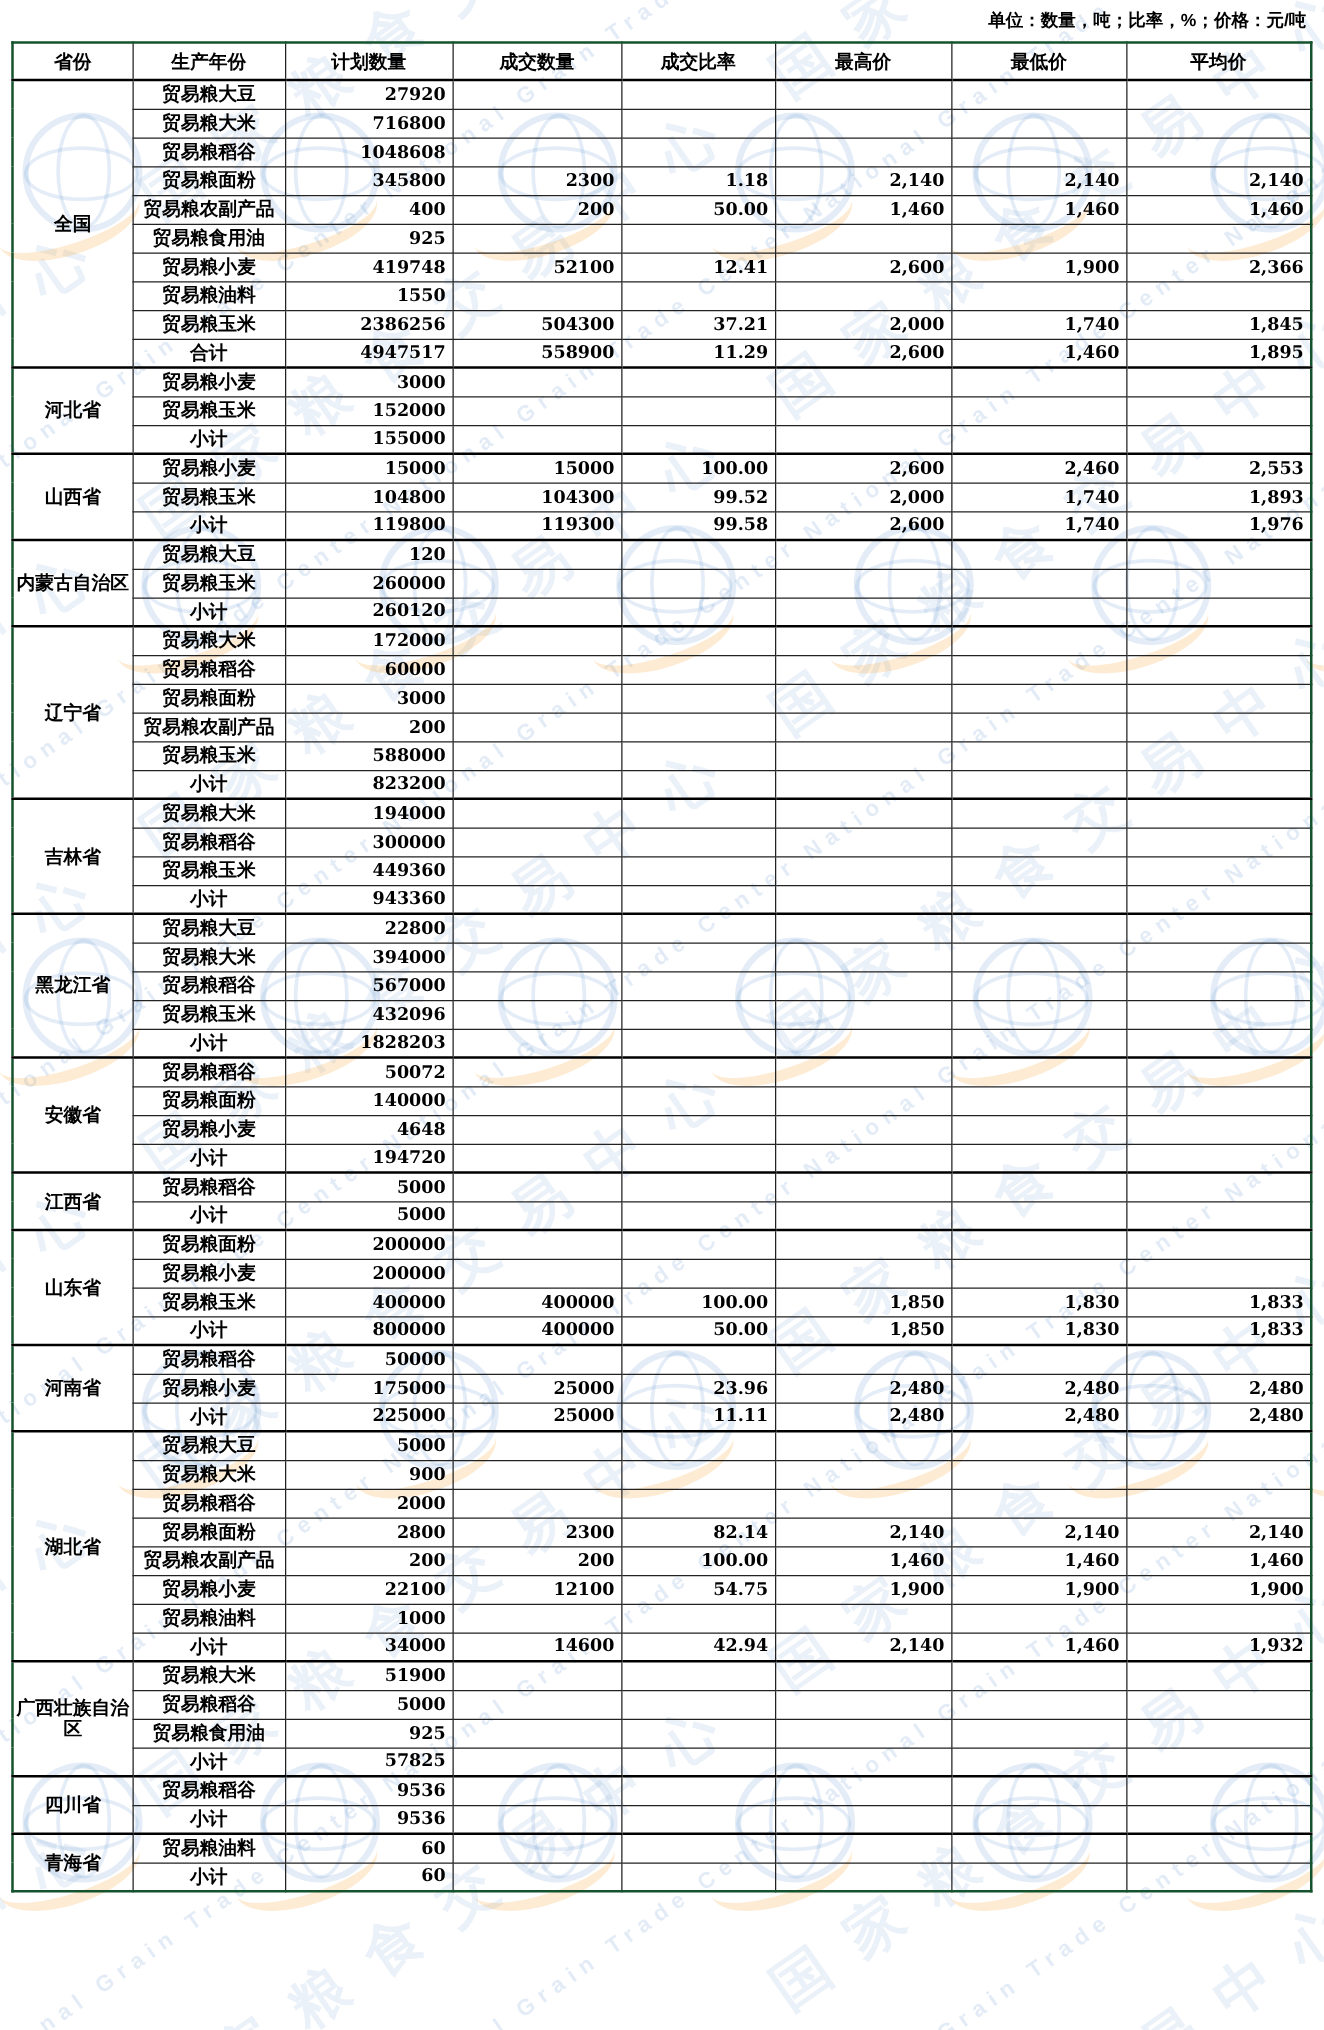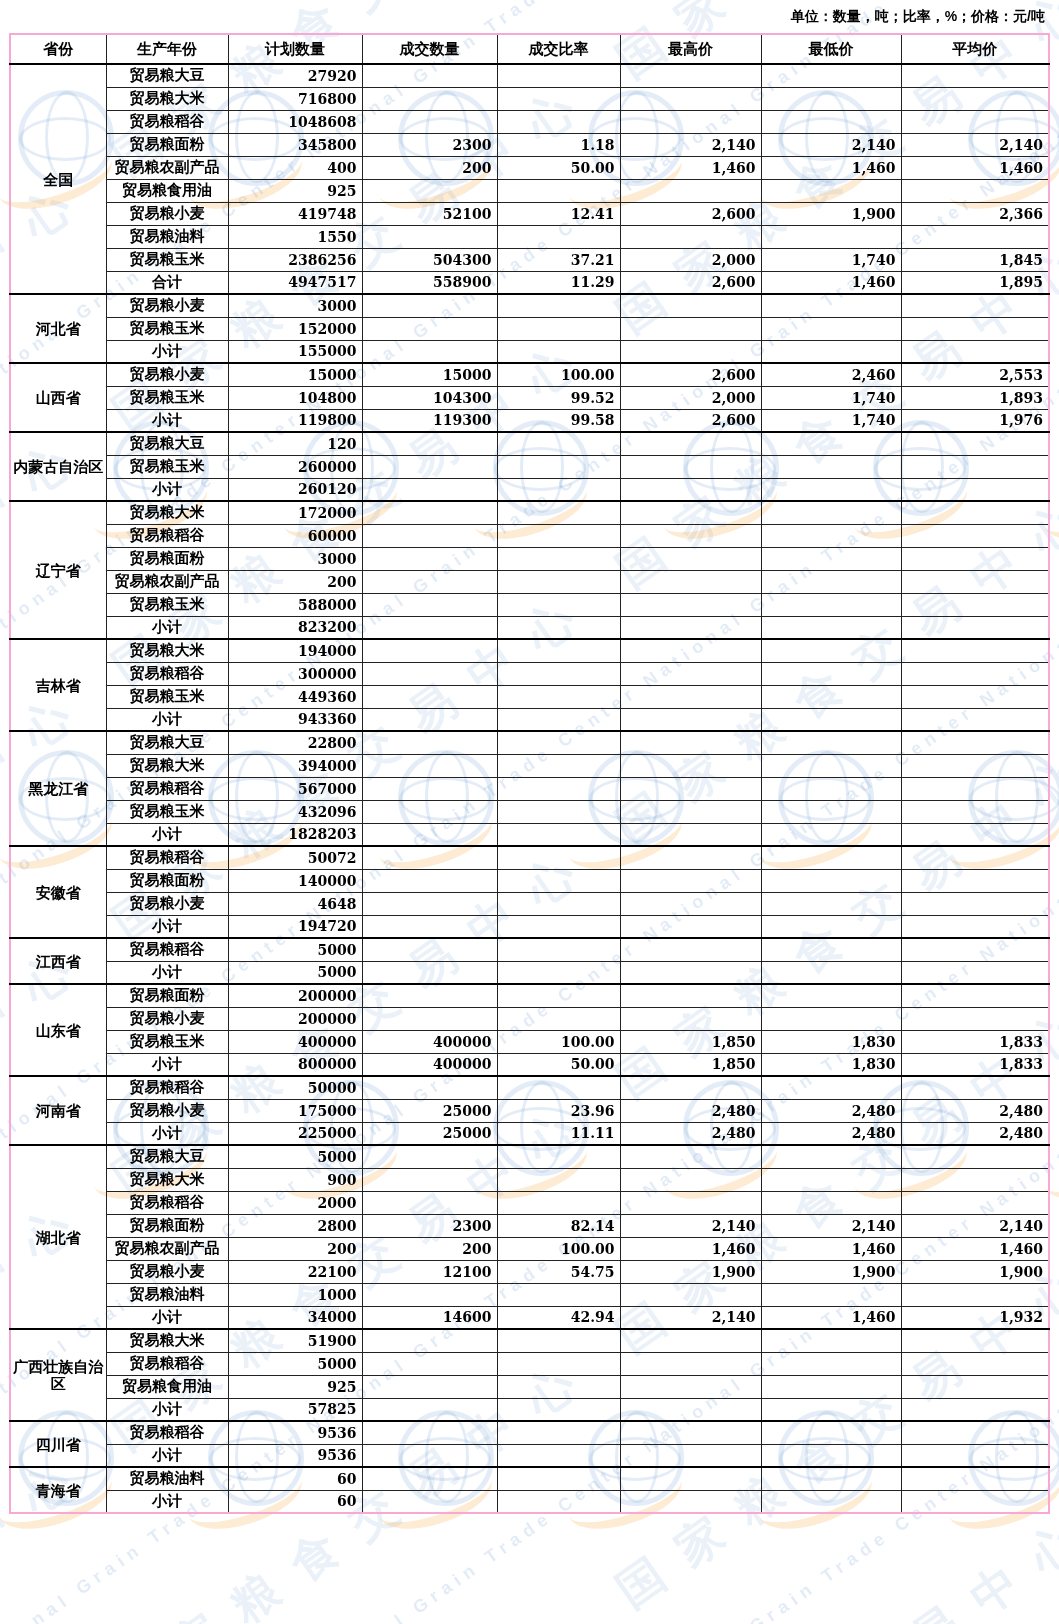--- a/index.html
+++ b/index.html
@@ -35,21 +35,21 @@
   th, td { border:1px solid #222; overflow:hidden; white-space:nowrap; }
   th { height:30px; font-size:15px; font-weight:bold; text-align:center;
        color:#000; }
   td { height:23px; color:#000; }
   td.province { text-align:center; font-size:15px; font-weight:bold;
                 white-space:normal; line-height:17px; }
   td.label { text-align:center; font-size:15px; font-weight:bold; }
   td.num { text-align:right; font-size:14px; font-weight:bold;
            font-family:"DejaVu Serif", serif; padding-right:5px; }
   tr.section-start td { border-top:2px solid #000; }
-  table { border:2px solid #f9a8d4; }
+  table { border:2px solid #14532d; }
 </style>
 </head>
 <body>
 
 <div class="watermark" id="wm">
     <div class="wm-stripe-cn" style="left: -620px; top: -260px;">国家粮食交易中心  国家粮食交易中心  国家粮食交易中心  国家粮食交易中心  国家粮食交易中心  国家粮食交易中心  </div>
     <div class="wm-stripe-en" style="left: -600px; top: -130px;">National Grain Trade Center    National Grain Trade Center    National Grain Trade Center    National Grain Trade Center    National Grain Trade Center    National Grain Trade Center    National Grain Trade Center    National Grain Trade Center    </div>
     <div class="wm-stripe-cn" style="left: -620px; top: -5px;">国家粮食交易中心  国家粮食交易中心  国家粮食交易中心  国家粮食交易中心  国家粮食交易中心  国家粮食交易中心  </div>
     <div class="wm-stripe-en" style="left: -600px; top: 125px;">National Grain Trade Center    National Grain Trade Center    National Grain Trade Center    National Grain Trade Center    National Grain Trade Center    National Grain Trade Center    National Grain Trade Center    National Grain Trade Center    </div>
     <div class="wm-stripe-cn" style="left: -620px; top: 250px;">国家粮食交易中心  国家粮食交易中心  国家粮食交易中心  国家粮食交易中心  国家粮食交易中心  国家粮食交易中心  </div>

